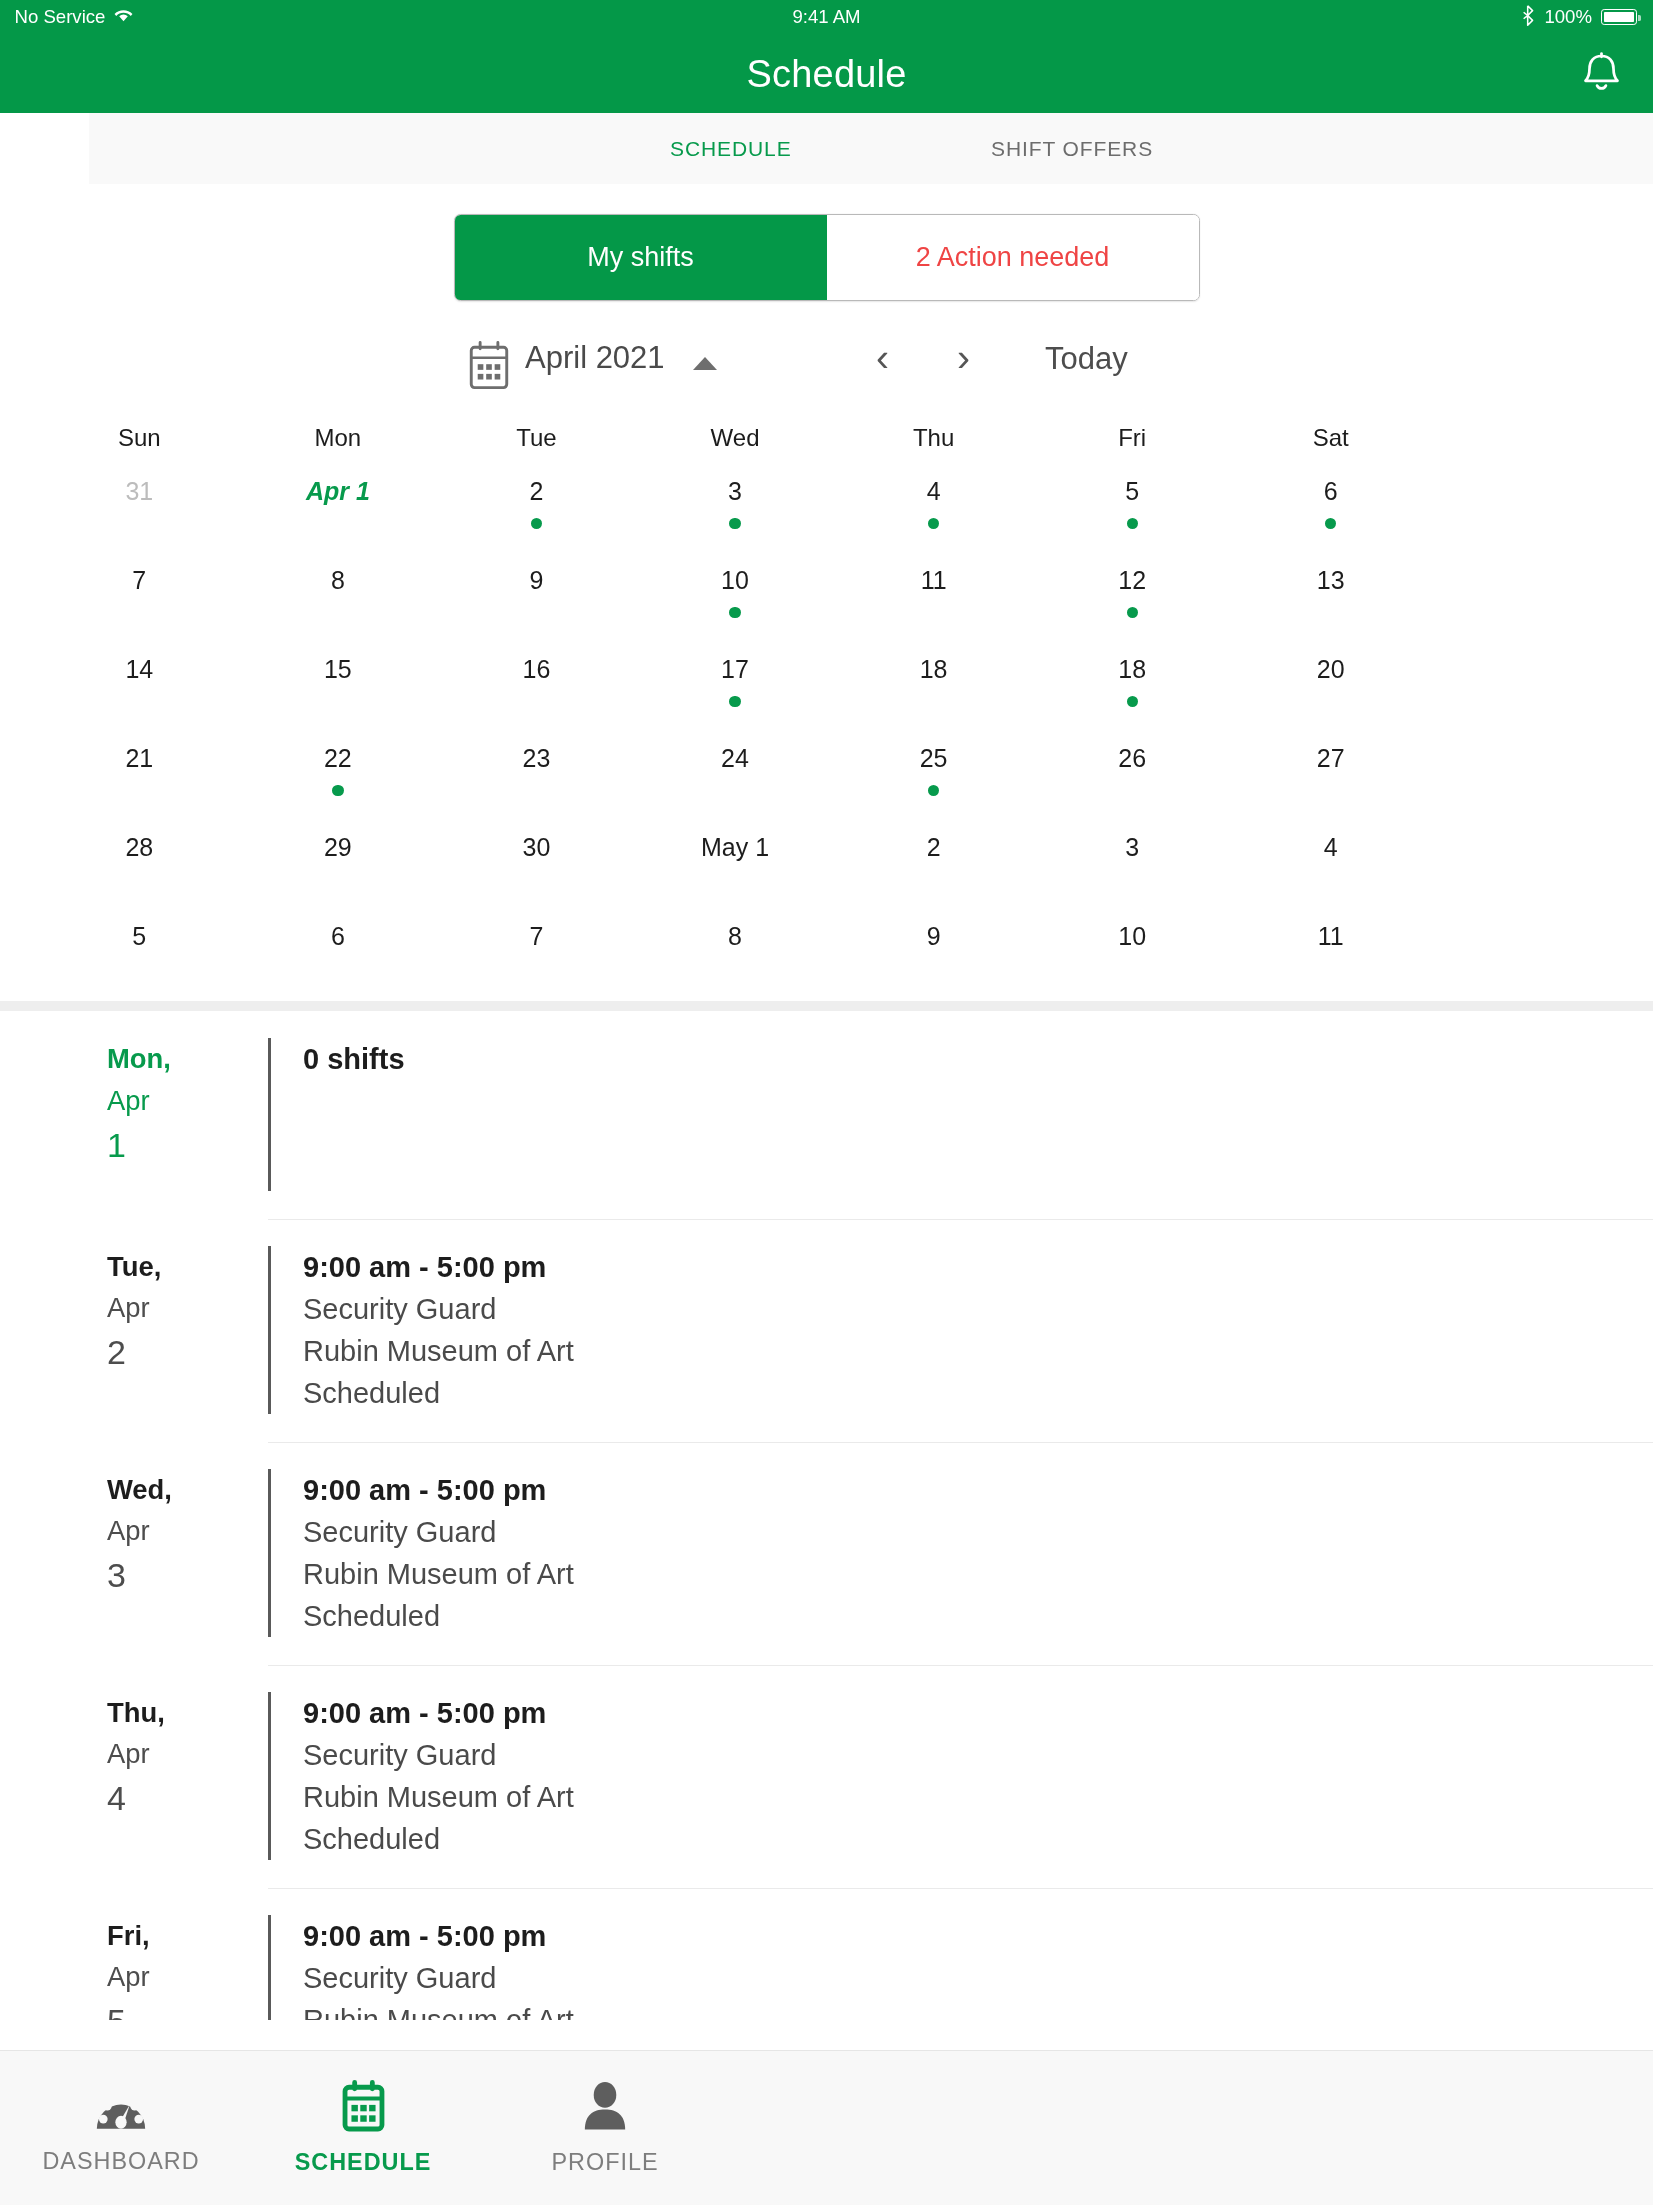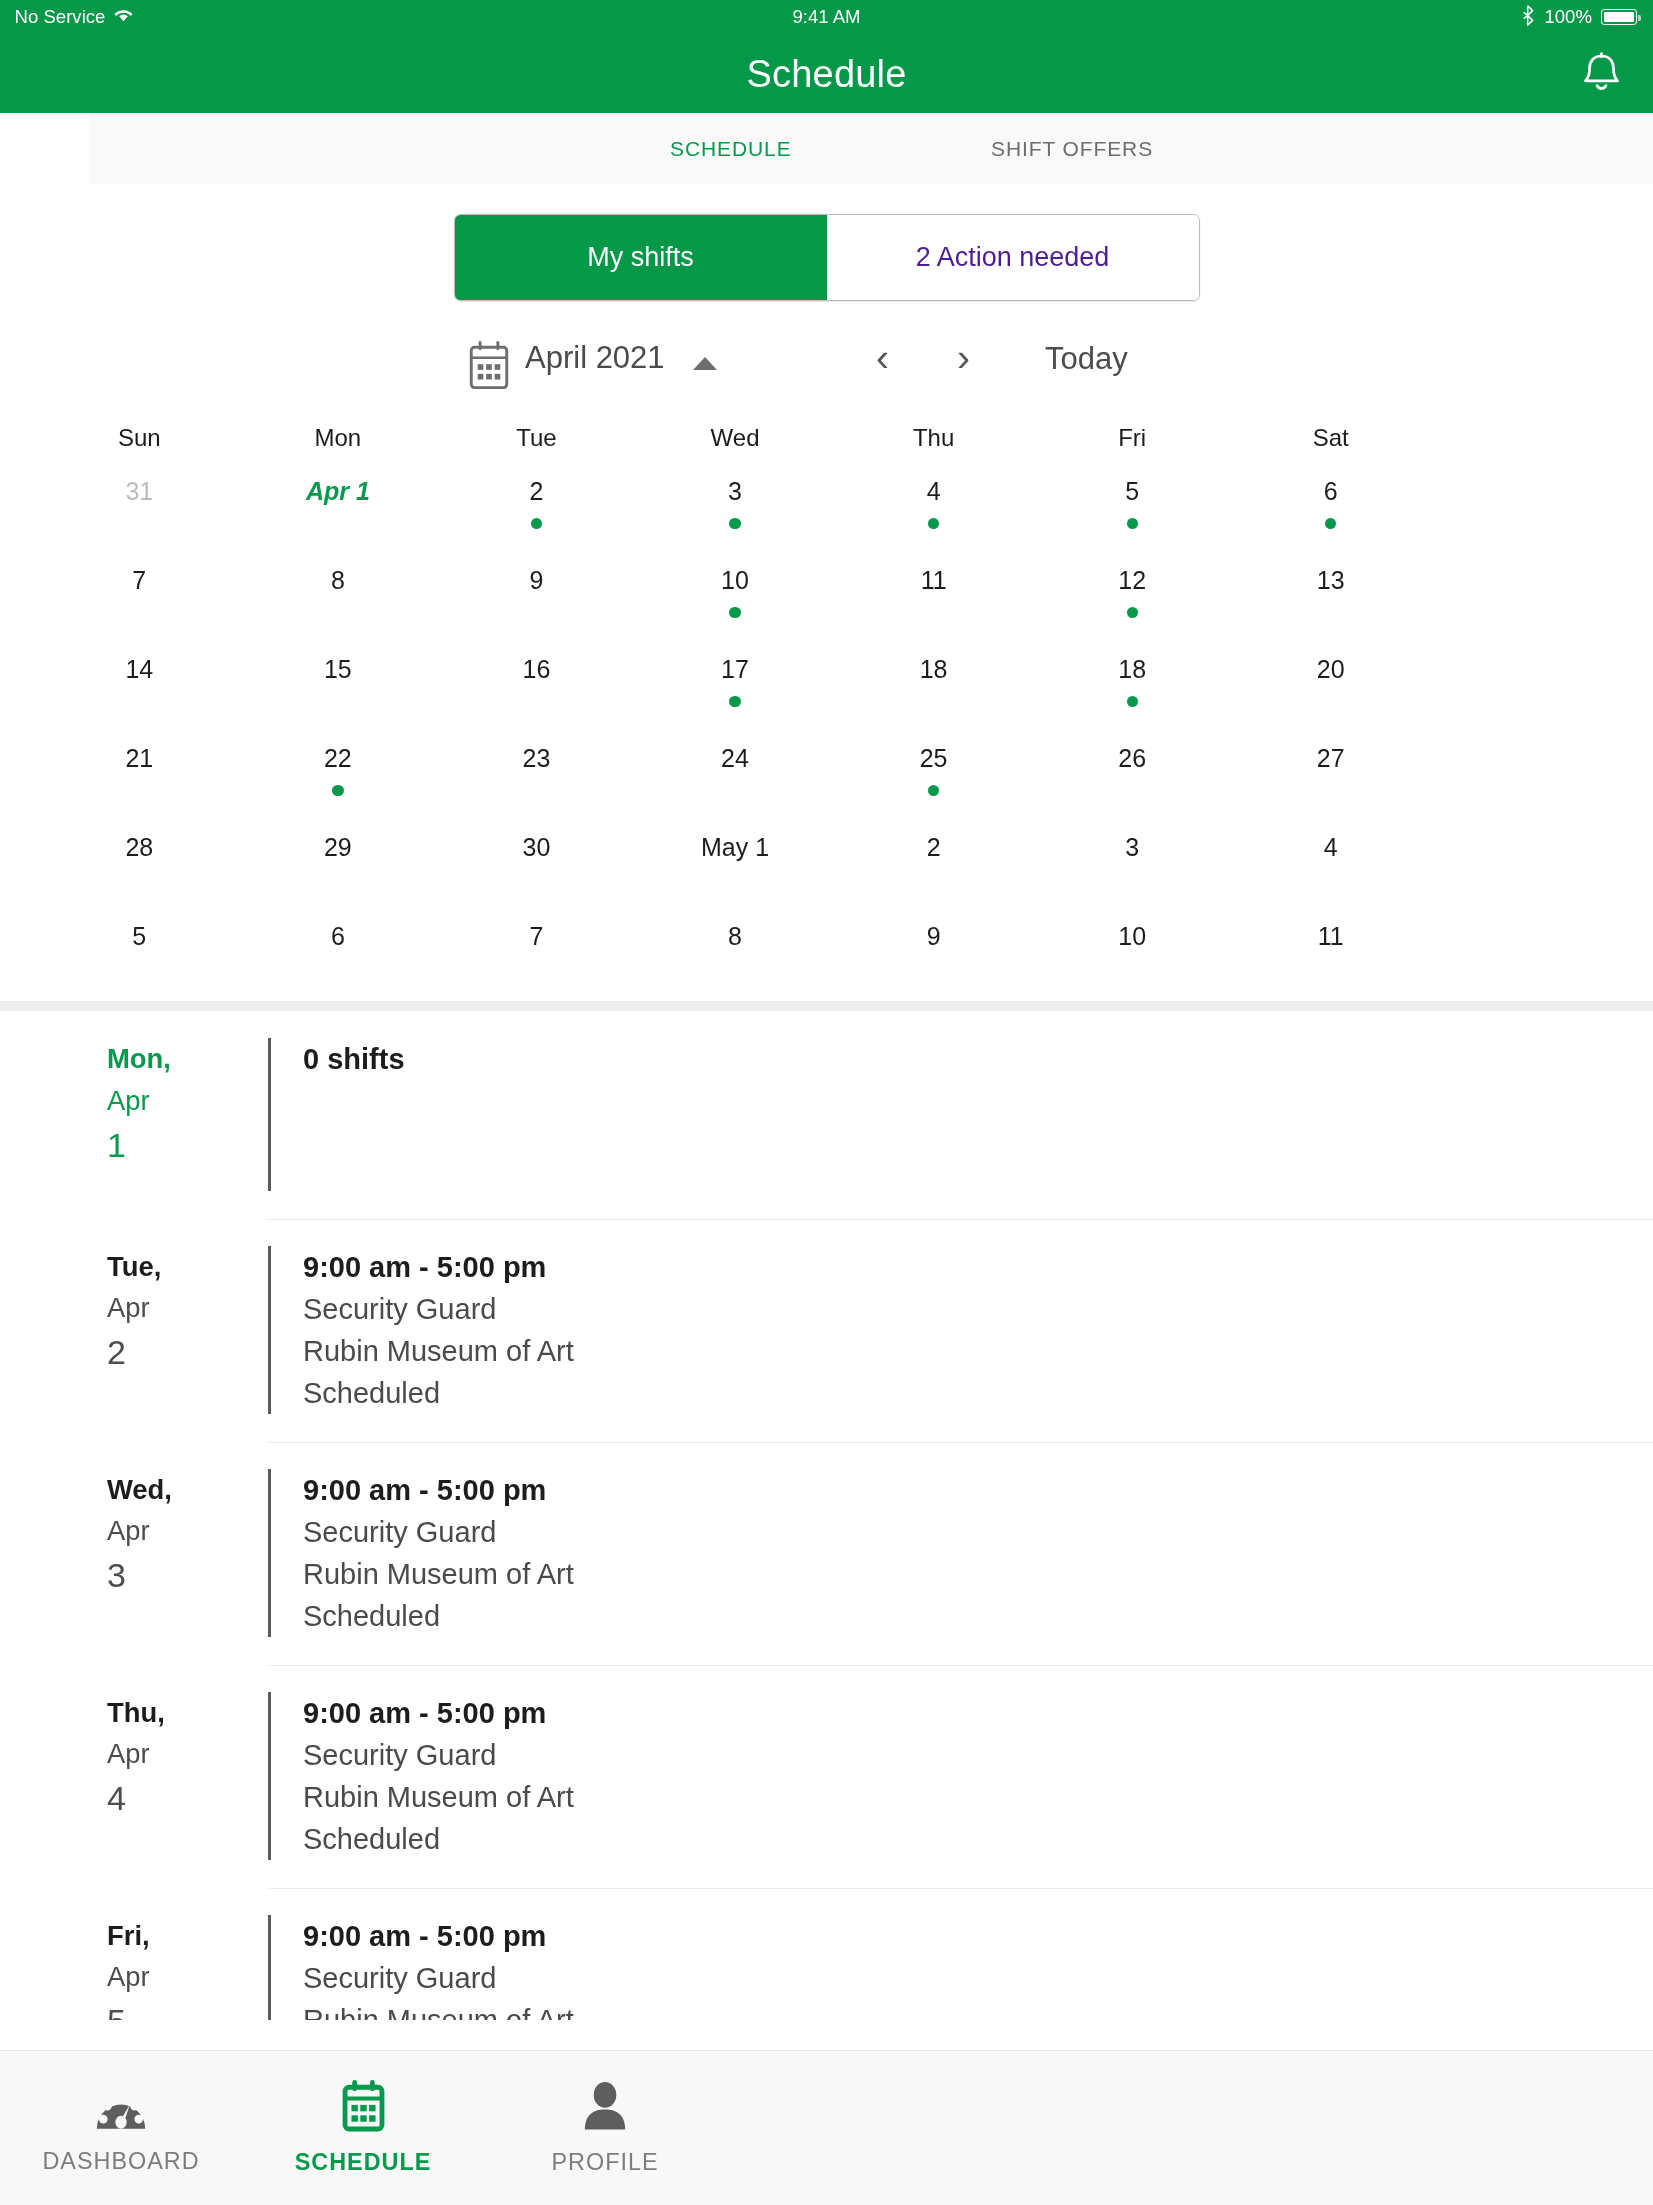--- a/index.html
+++ b/index.html
@@ -70,21 +70,21 @@
     display: flex; width: 746px; height: 87px;
     border-radius: 6.5px; overflow: hidden;
     border: 1.6px solid #b9b9b9;
     box-shadow: 0 0.8px 1.6px rgba(0,0,0,.10);
   }
   .seg-btn {
     flex: 1; display: flex; align-items: center; justify-content: center;
     font-size: 27px;
   }
   .seg-btn.active { background: #049848; color: #fff; }
-  .seg-btn.inactive { background: #fff; color: #4c1d95; }
+  .seg-btn.inactive { background: #fff; color: #ef4444; }
 
   
   .monthnav {
     position: absolute; top: 333px; left: 0; width: 1653px; height: 65px;
   }
   .mn-inner { position: relative; height: 100%; }
   .cal-ico { position: absolute; left: 467px; top: 6.5px; }
   .month-label {
     position: absolute; left: 525px; top: 6.5px;
     font-size: 31px; color: #4a4a4a;

